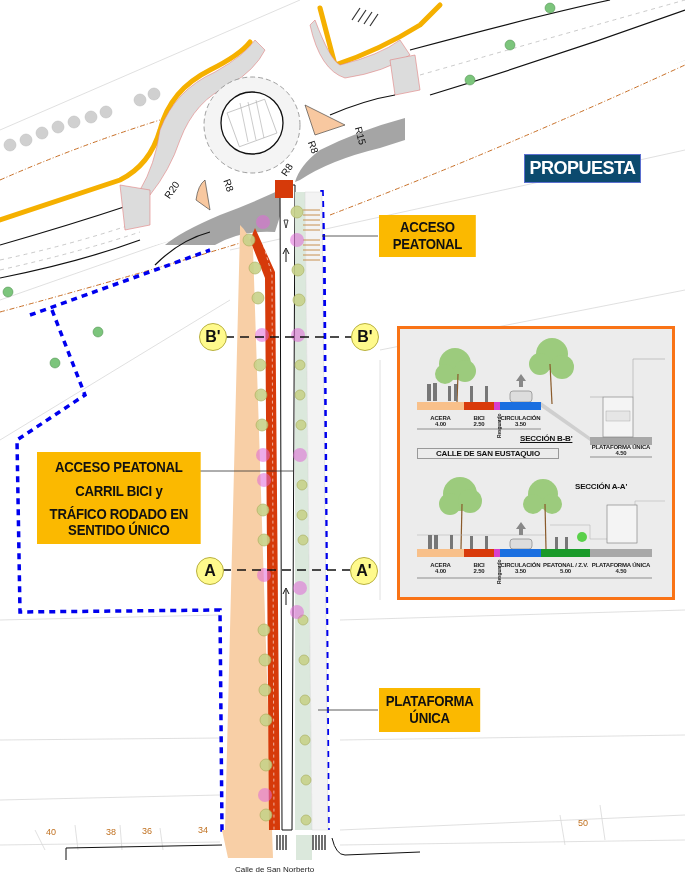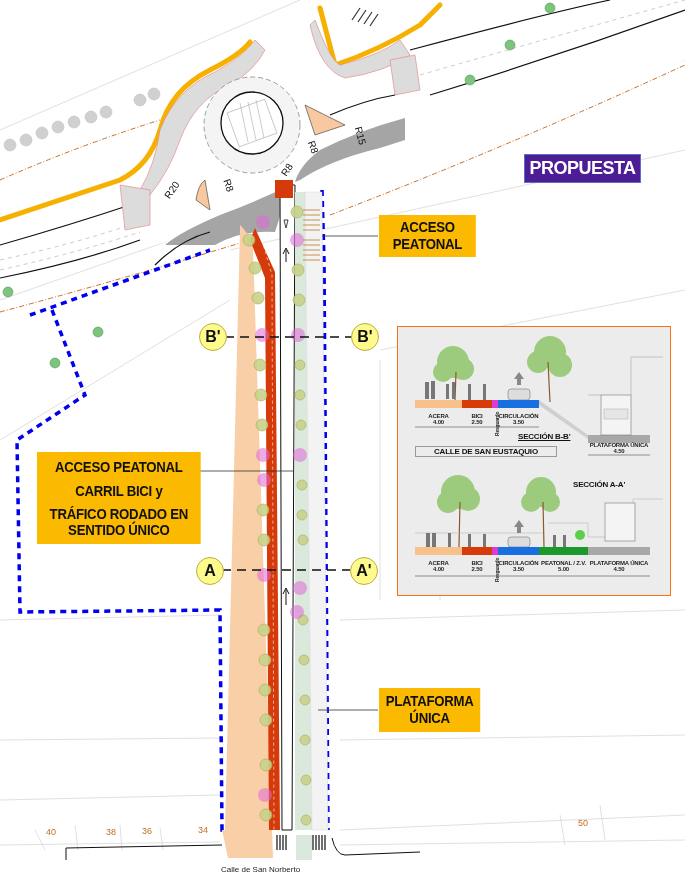--- a/index.html
+++ b/index.html
@@ -7,32 +7,32 @@
   svg.map { position:absolute; left:0; top:0; }
   .label-box {
     position:absolute; background:#fbb900; color:#111;
     font-family:"Liberation Sans", sans-serif; font-weight:bold;
     text-align:center; display:flex; flex-direction:column; justify-content:center;
     letter-spacing:-0.3px; transform:scaleX(0.88); transform-origin:left center;
   }
   .label-box span { display:block; line-height:1.12; }
   .propuesta {
     position:absolute; left:524px; top:154px; width:115px; height:27px;
-    background:#4c1d95; color:#fff; font-weight:bold; font-size:18px;
+    background:#0c4a6e; color:#fff; font-weight:bold; font-size:18px;
     display:flex; align-items:center; justify-content:center;
     border:1px solid #5b6fd0; letter-spacing:-0.5px;
   }
   .sec-marker {
     position:absolute; width:26px; height:26px; border-radius:50%;
     background:#fffa8c; border:1px solid #b8b040; color:#111;
     font-weight:bold; font-size:16px; display:flex; align-items:center; justify-content:center;
   }
   .sections-panel {
     position:absolute; left:397px; top:326px; width:272px; height:268px;
-    background:#ececec; border:1px solid #f97316;
+    background:#ececec; border:3px solid #f97316;
   }
   .sec-text { position:absolute; font-size:6px; color:#222; text-align:center; font-weight:bold; letter-spacing:-0.2px; }
   .sec-title { position:absolute; font-size:8px; font-weight:bold; color:#111; letter-spacing:-0.2px; }
   .street-label { position:absolute; font-size:8px; color:#222; }
   .lot-number { position:absolute; font-size:9px; color:#c0701f; }
 </style>
 </head>
 <body>
 
 <svg class="map" width="685" height="877" viewBox="0 0 685 877">
@@ -396,13 +396,13 @@
     <div>PLATAFORMA ÚNICA</div>
       <div>4.50</div>
   </div>
 </div>
 
 <div class="lot-number" style="left:46px; top:827px;">40</div>
 <div class="lot-number" style="left:94px; top:827px;margin-left:12px;">38</div>
 <div class="lot-number" style="left:142px; top:826px;">36</div>
 <div class="lot-number" style="left:198px; top:825px;">34</div>
 <div class="lot-number" style="left:578px; top:818px;">50</div>
-<div class="street-label" style="left:221px; top:865px;text-align:right;">Calle de San Norberto</div>
+<div class="street-label" style="left:235px; top:865px;text-align:right;">Calle de San Norberto</div>
 
 </body></html>

